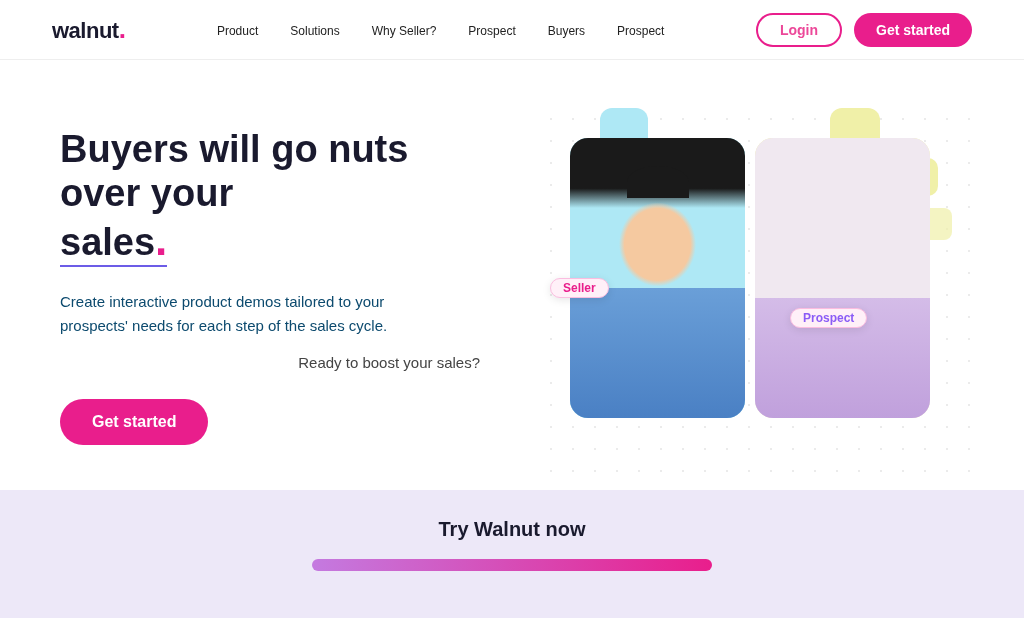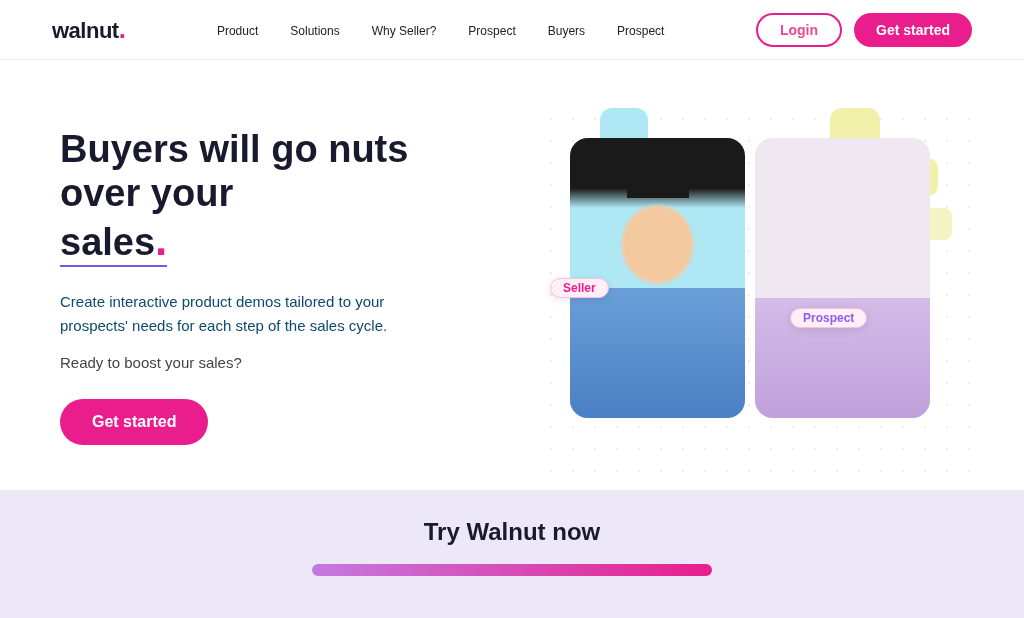--- a/index.html
+++ b/index.html
@@ -100,20 +100,21 @@
       color: #0c4a6e;
       line-height: 1.6;
       margin-top: 24px;
       margin-bottom: 16px;
       max-width: 380px;
     }
     .hero-ready {
       font-size: 15px;
       color: #444;
       margin-bottom: 28px;
+      text-align: right;
     }
     .btn-get-started-hero {
       background: #e91e8c;
       color: #fff;
       border: none;
       padding: 14px 32px;
       border-radius: 30px;
       font-size: 16px;
       font-weight: 700;
       cursor: pointer;
@@ -197,21 +198,21 @@
       background: #ede8f8;
       height: 128px;
       display: flex;
       flex-direction: column;
       align-items: center;
       justify-content: flex-start;
       padding-top: 28px;
       position: relative;
     }
     .try-title {
-      font-size: 24px;
+      font-size: 20px;
       font-weight: 700;
       color: #1a1a2e;
       margin-bottom: 18px;
     }
     .bottom-dots-bar {
       width: 400px;
       height: 12px;
       background: linear-gradient(90deg, #c47ae0, #e91e8c);
       border-radius: 6px;
     }

